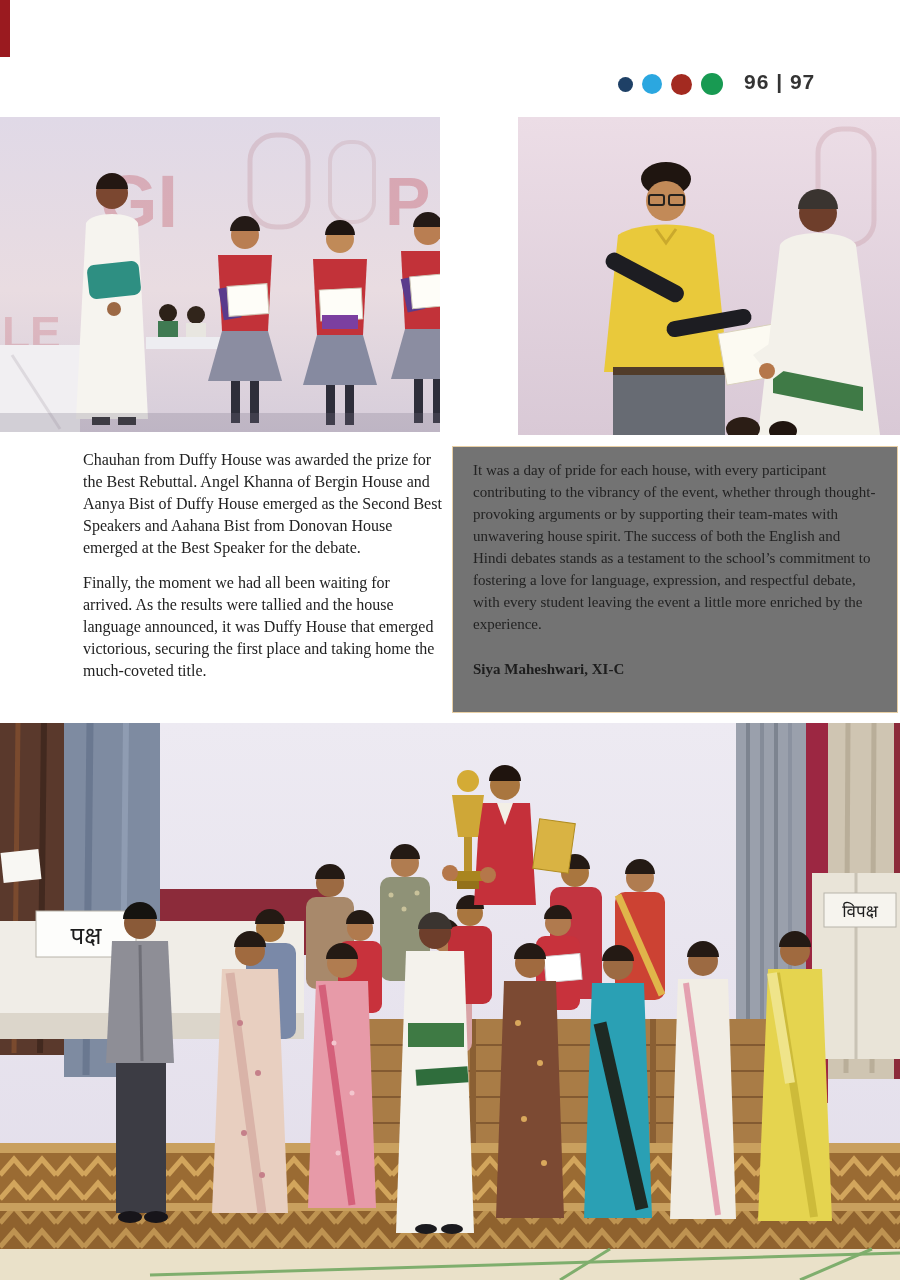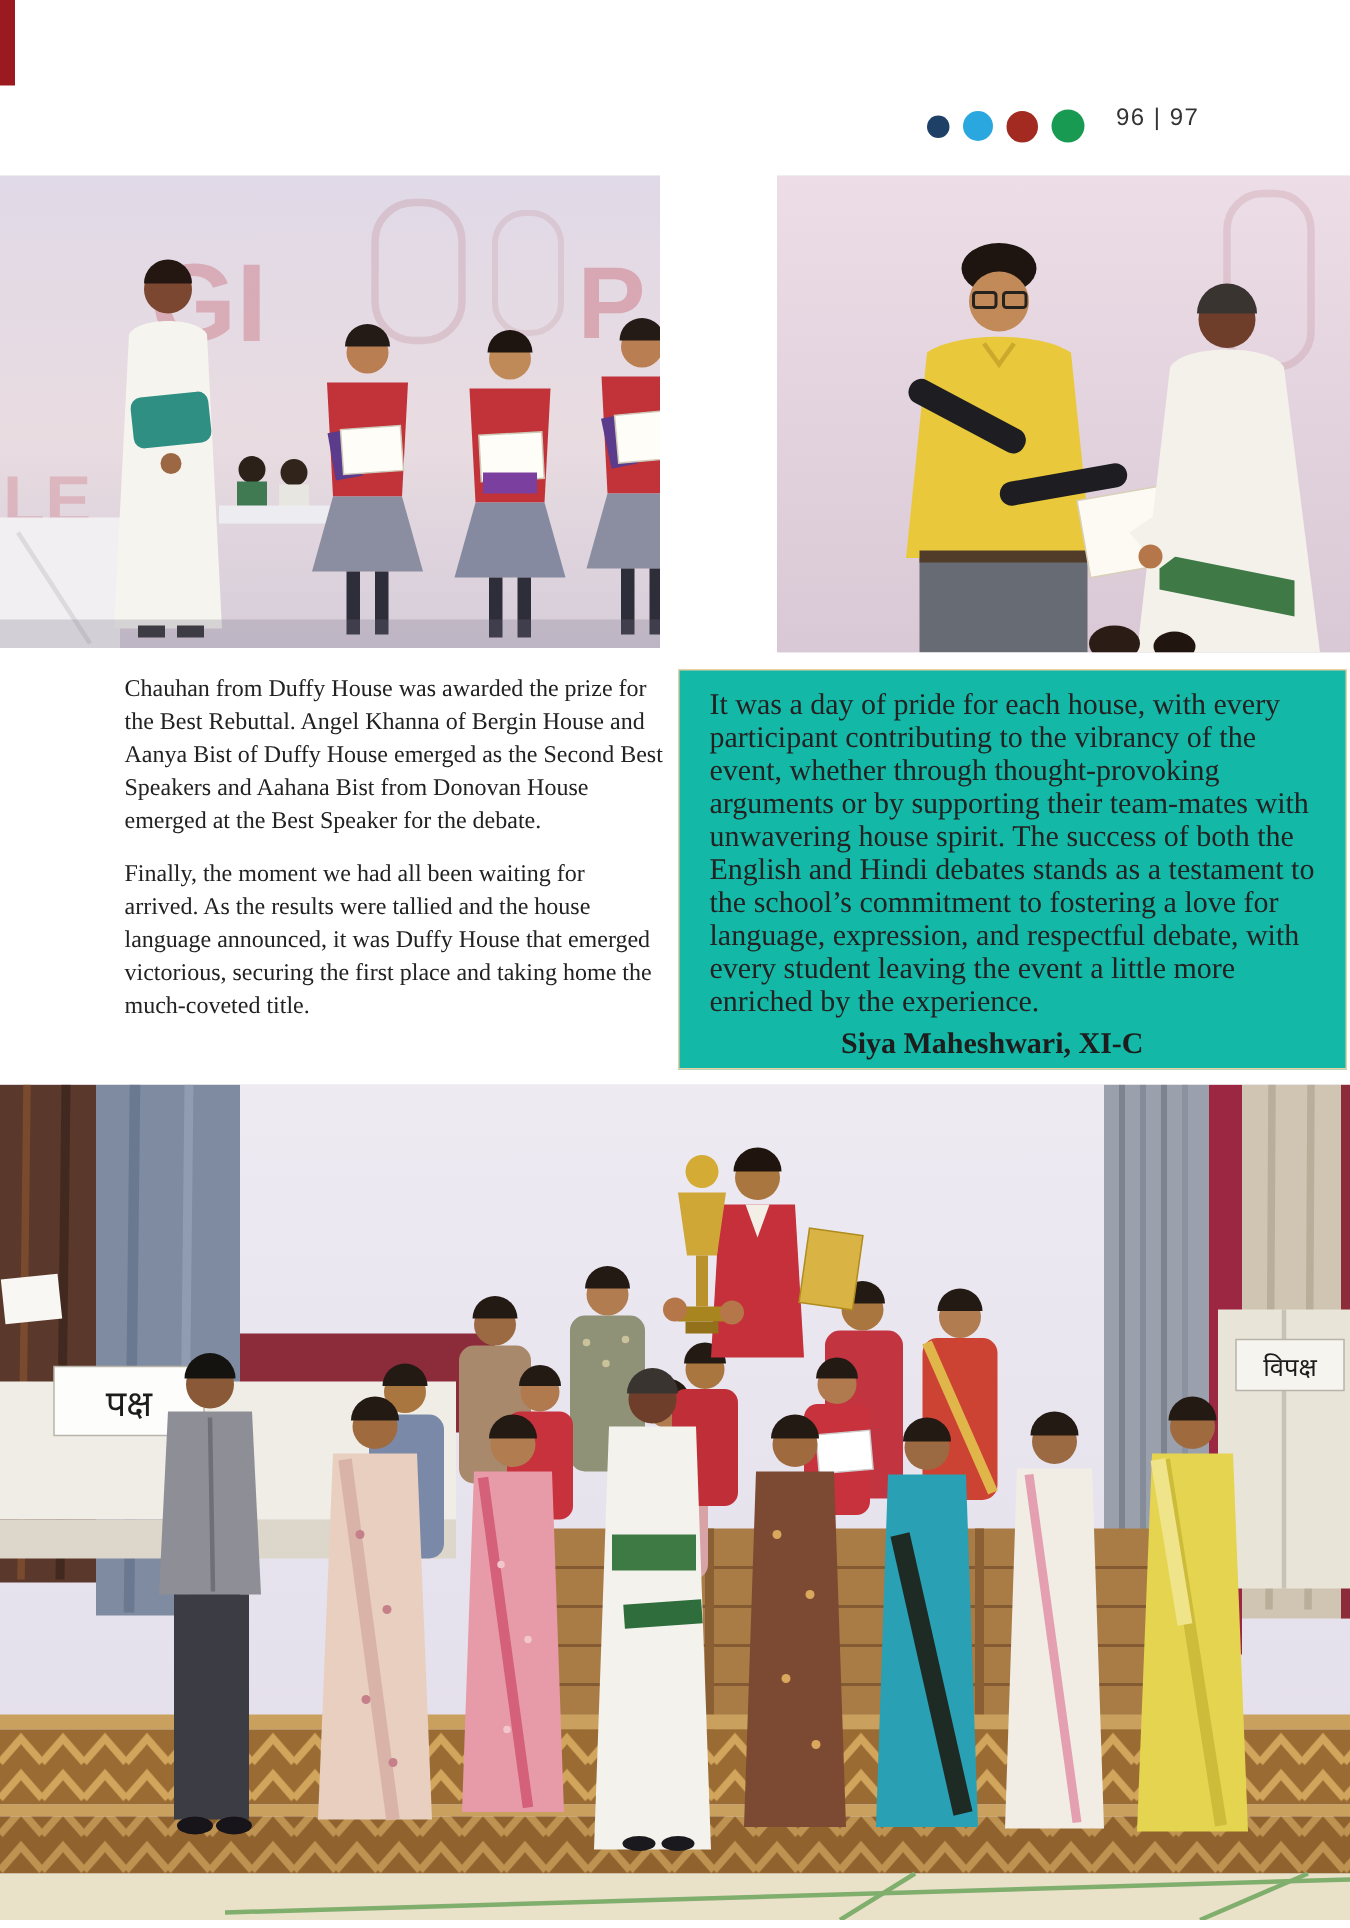--- a/index.html
+++ b/index.html
@@ -9,35 +9,35 @@
   .corner-tab{position:absolute;left:0;top:0;width:10px;height:57px;background:#9a1a1f;}
   
   .header-dots{position:absolute;left:618px;top:72px;width:120px;height:24px;display:flex;align-items:center;gap:9px;}
   .dot{border-radius:50%;}
   .dot.navy{width:15px;height:15px;background:#1e4066;}
   .dot.blue{width:20px;height:20px;background:#2ba7e0;}
   .dot.red{width:21px;height:21px;background:#a32a20;}
   .dot.green{width:22px;height:22px;background:#189a52;}
   .page-numbers{position:absolute;left:744px;top:70px;width:120px;
         font-family:"Liberation Sans","DejaVu Sans",sans-serif;
-        font-size:16px;font-weight:400;color:#343434;letter-spacing:1px;}
+        font-size:21px;font-weight:700;color:#343434;letter-spacing:1px;}
   
   .photo{position:absolute;overflow:hidden;background:#e6dee6;}
   .photo svg{display:block;}
   .photo-top-left{left:0;top:117px;width:440px;height:315px;}
   .photo-top-right{left:518px;top:117px;width:382px;height:318px;}
   .photo-bottom{left:0;top:723px;width:900px;height:557px;}
   
   .left-column{position:absolute;left:83px;top:449px;width:360px;
         font-size:16px;line-height:22px;color:#222222;}
   .left-column p{margin:0 0 13px 0;}
   .highlight-box{position:absolute;left:452px;top:446px;width:446px;height:267px;
-        box-sizing:border-box;background:#14b8a6;border:1px solid #e8cfa4;
-        padding:12px 19px 10px 20px;font-size:20px;line-height:22px;color:#222222;}
-  .highlight-box .byline{margin:6px 28px 0 0;text-align:center;font-weight:bold;color:#1d1d1d;}
+        box-sizing:border-box;background:#737373;border:1px solid #e8cfa4;
+        padding:12px 19px 10px 20px;font-size:15px;line-height:22px;color:#222222;}
+  .highlight-box .byline{margin:23px 28px 0 0;text-align:left;font-weight:bold;color:#1d1d1d;}
 </style>
 </head>
 <body>
 
 <div class="page">
 
   <div class="corner-tab"></div>
 
   <div class="header-dots">
     <span class="dot navy"></span>

